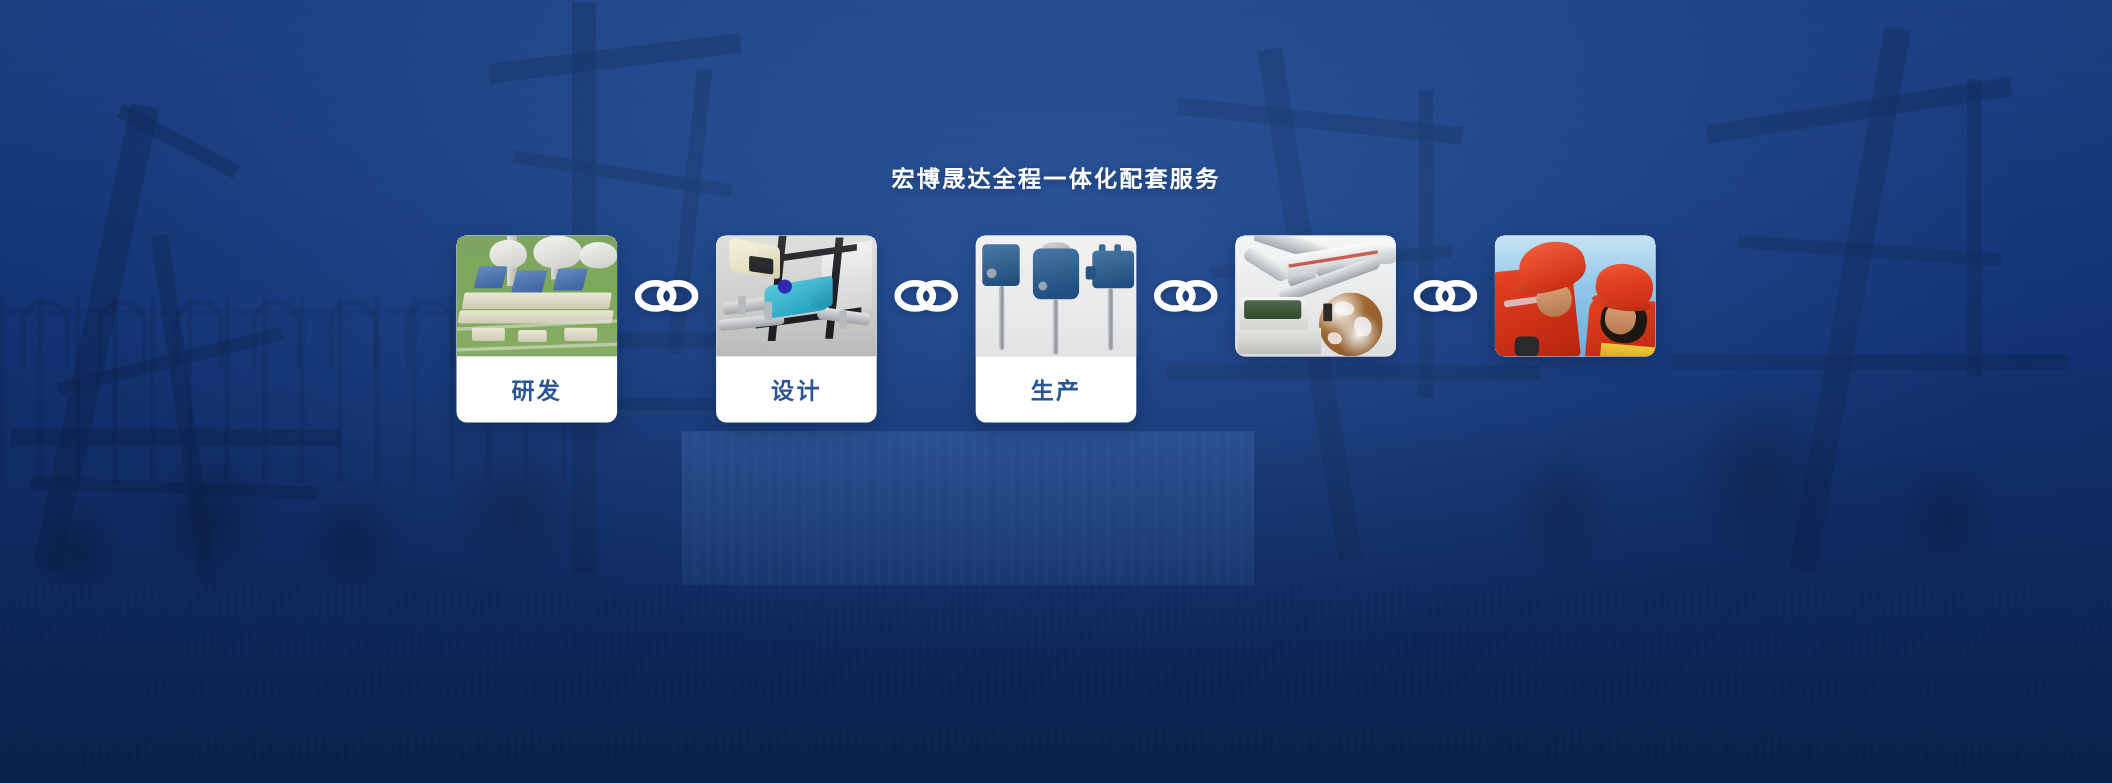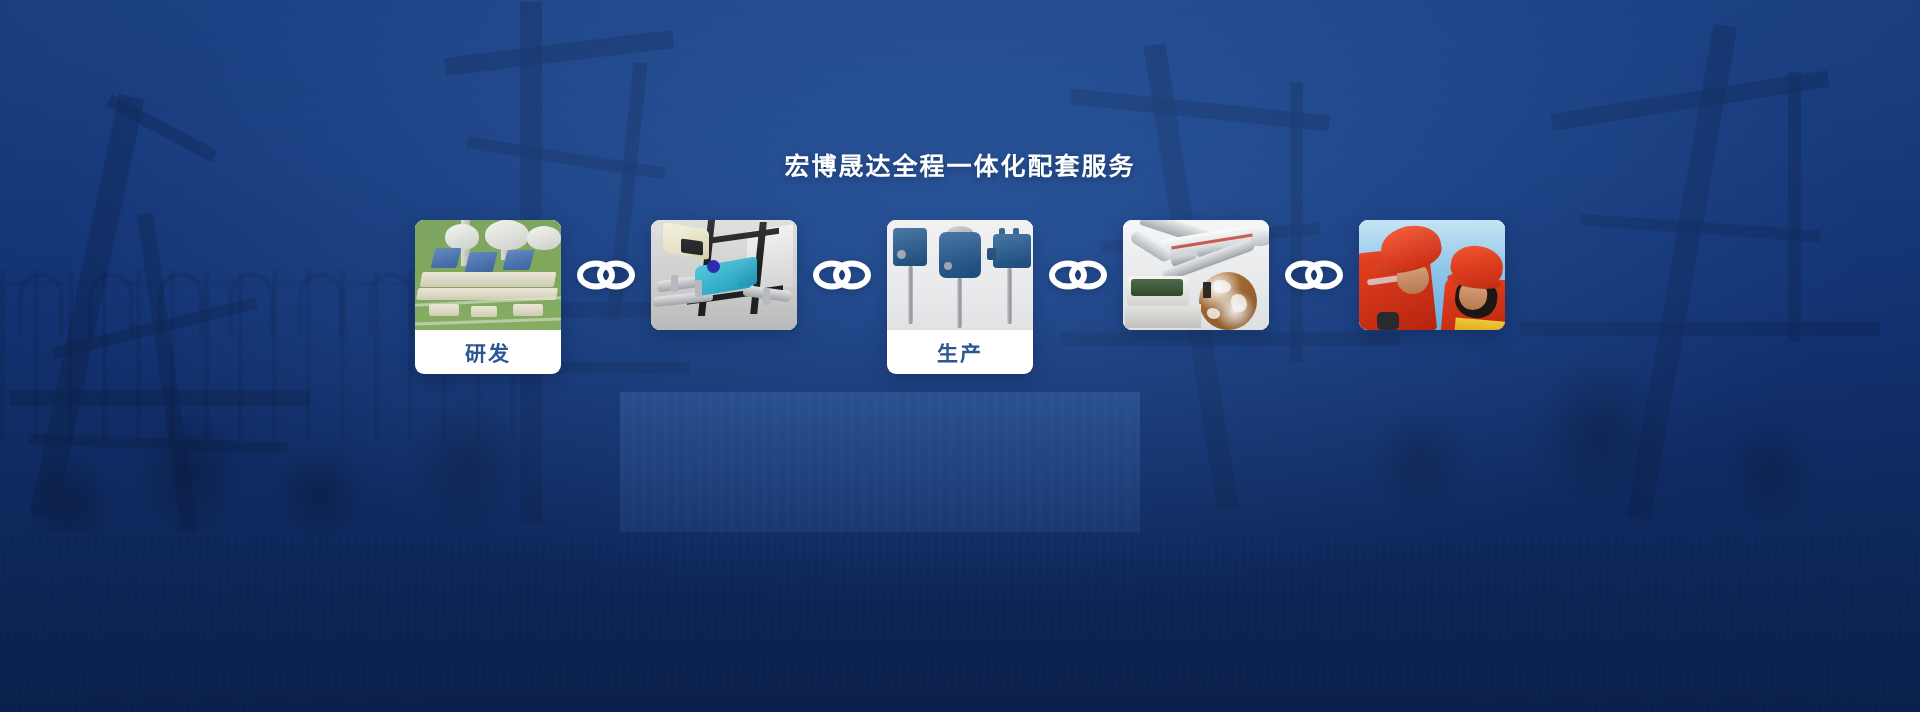--- a/index.html
+++ b/index.html
@@ -128,21 +128,21 @@
 
   
   .content{
     position:relative; z-index:5;
     width:1920px; height:712px;
     display:flex; flex-direction:column; align-items:center;
   }
 
   .subtitle{
     margin-top:146px;
-    font-size:25px;
+    font-size:21px;
     font-weight:bold;
     letter-spacing:2px;
     color:#ffffff;
     text-shadow:0 2px 6px rgba(8,28,60,.45);
     white-space:nowrap;
   }
 
   .title{
     margin-top:22px;
     font-size:66px;
@@ -171,21 +171,21 @@
     overflow:hidden;
     display:flex; flex-direction:column;
     flex:0 0 auto;
   }
   .card-thumb{
     width:146px; height:110px;
     position:relative; overflow:hidden;
     background:#d8dadc;
   }
   .card-label{
-    height:44px;
+    height:60px;
     display:flex; align-items:center; justify-content:center;
     font-size:21px; font-weight:bold; letter-spacing:2px;
     color:#2c5593;
   }
 
   
   .link{
     flex:0 0 auto;
     width:90px; height:110px;
     display:flex; align-items:center; justify-content:center;
@@ -562,20 +562,21 @@
               <span class="pipe p3"></span>
             <span class="pump"></span>
               <span class="pump2"></span>
             <span class="knob"></span>
             <span class="flange fl1"></span>
               <span class="flange fl2"></span>
               <span class="flange fl3"></span>
           </div>
           <div class="sheen"></div>
         </div>
+        <div class="card-label">设计</div>
       </div>
 
       <div class="link">
         <svg width="58" height="34" viewBox="0 0 58 34">
           <ellipse cx="19" cy="17" rx="16" ry="11.5" fill="none" stroke="#ffffff" stroke-width="6"></ellipse>
           <ellipse cx="39" cy="17" rx="16" ry="11.5" fill="none" stroke="#ffffff" stroke-width="6"></ellipse>
         </svg>
       </div>
 
       <div class="card">

